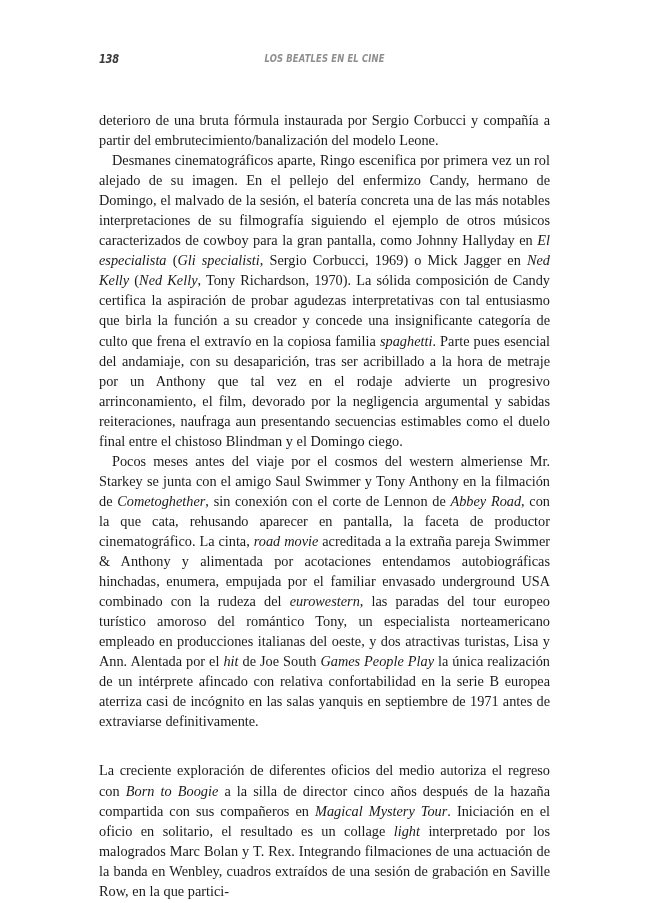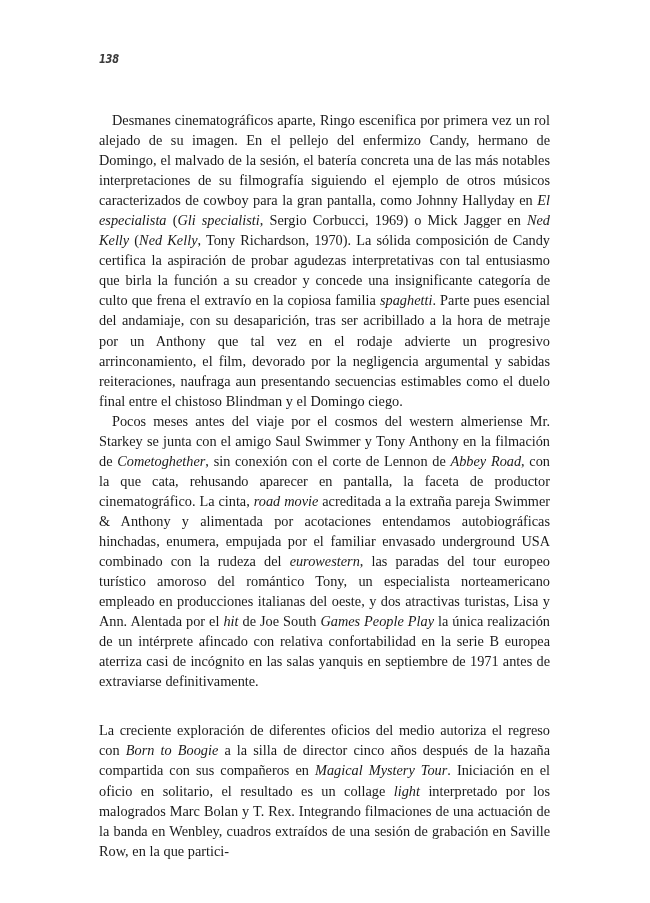--- a/index.html
+++ b/index.html
@@ -88,21 +88,23 @@
     font-style: italic;
   }
 </style>
 </head>
 <body>
 
 <div class="page">
 
   <div class="page-header">
     <div class="folio">138</div>
+    <div class="running-head"><span>LOS BEATLES EN EL CINE</span></div>
   </div>
 
   <div class="textblock" id="textblock">
+      <p class="para"><span>deterioro de una bruta fórmula instaurada por Sergio Corbucci y compañía a partir del embrutecimiento/banalización del modelo Leone.</span></p>
       <p class="para indent"><span>Desmanes cinematográficos aparte, Ringo escenifica por primera vez un rol alejado de su imagen. En el pellejo del enfermizo Candy, hermano de Domingo, el malvado de la sesión, el batería concreta una de las más notables interpretaciones de su filmografía siguiendo el ejemplo de otros músicos caracterizados de cowboy para la gran pantalla, como Johnny Hallyday en </span><i>El especialista</i><span> (</span><i>Gli specialisti</i><span>, Sergio Corbucci, 1969) o Mick Jagger en </span><i>Ned Kelly</i><span> (</span><i>Ned Kelly</i><span>, Tony Richardson, 1970). La sólida composición de Candy certifica la aspiración de probar agudezas interpretativas con tal entusiasmo que birla la función a su creador y concede una insignificante categoría de culto que frena el extravío en la copiosa familia </span><i>spaghetti</i><span>. Parte pues esencial del andamiaje, con su desaparición, tras ser acribillado a la hora de metraje por un Anthony que tal vez en el rodaje advierte un progresivo arrinconamiento, el film, devorado por la negligencia argumental y sabidas reiteraciones, naufraga aun presentando secuencias estimables como el duelo final entre el chistoso Blindman y el Domingo ciego.</span></p>
       <p class="para indent"><span>Pocos meses antes del viaje por el cosmos del western almeriense Mr. Starkey se junta con el amigo Saul Swimmer y Tony Anthony en la filmación de </span><i>Cometoghether</i><span>, sin conexión con el corte de Lennon de </span><i>Abbey Road</i><span>, con la que cata, rehusando aparecer en pantalla, la faceta de productor cinematográfico. La cinta, </span><i>road movie</i><span> acreditada a la extraña pareja Swimmer &amp; Anthony y alimentada por acotaciones entendamos autobiográficas hinchadas, enumera, empujada por el familiar envasado underground USA combinado con la rudeza del </span><i>eurowestern</i><span>, las paradas del tour europeo turístico amoroso del romántico Tony, un especialista norteamericano empleado en producciones italianas del oeste, y dos atractivas turistas, Lisa y Ann. Alentada por el </span><i>hit</i><span> de Joe South </span><i>Games People Play</i><span> la única realización de un intérprete afincado con relativa confortabilidad en la serie B europea aterriza casi de incógnito en las salas yanquis en septiembre de 1971 antes de extraviarse definitivamente.</span></p>
       <p class="para spaced-before"><span>La creciente exploración de diferentes oficios del medio autoriza el regreso con </span><i>Born to Boogie</i><span> a la silla de director cinco años después de la hazaña compartida con sus compañeros en </span><i>Magical Mystery Tour</i><span>. Iniciación en el oficio en solitario, el resultado es un collage </span><i>light</i><span> interpretado por los malogrados Marc Bolan y T. Rex. Integrando filmaciones de una actuación  de la banda en Wenbley, cuadros extraídos de una sesión de grabación en Saville Row, en la que partici-</span></p>
     </div>
 
 </div>
 
 </body></html>

